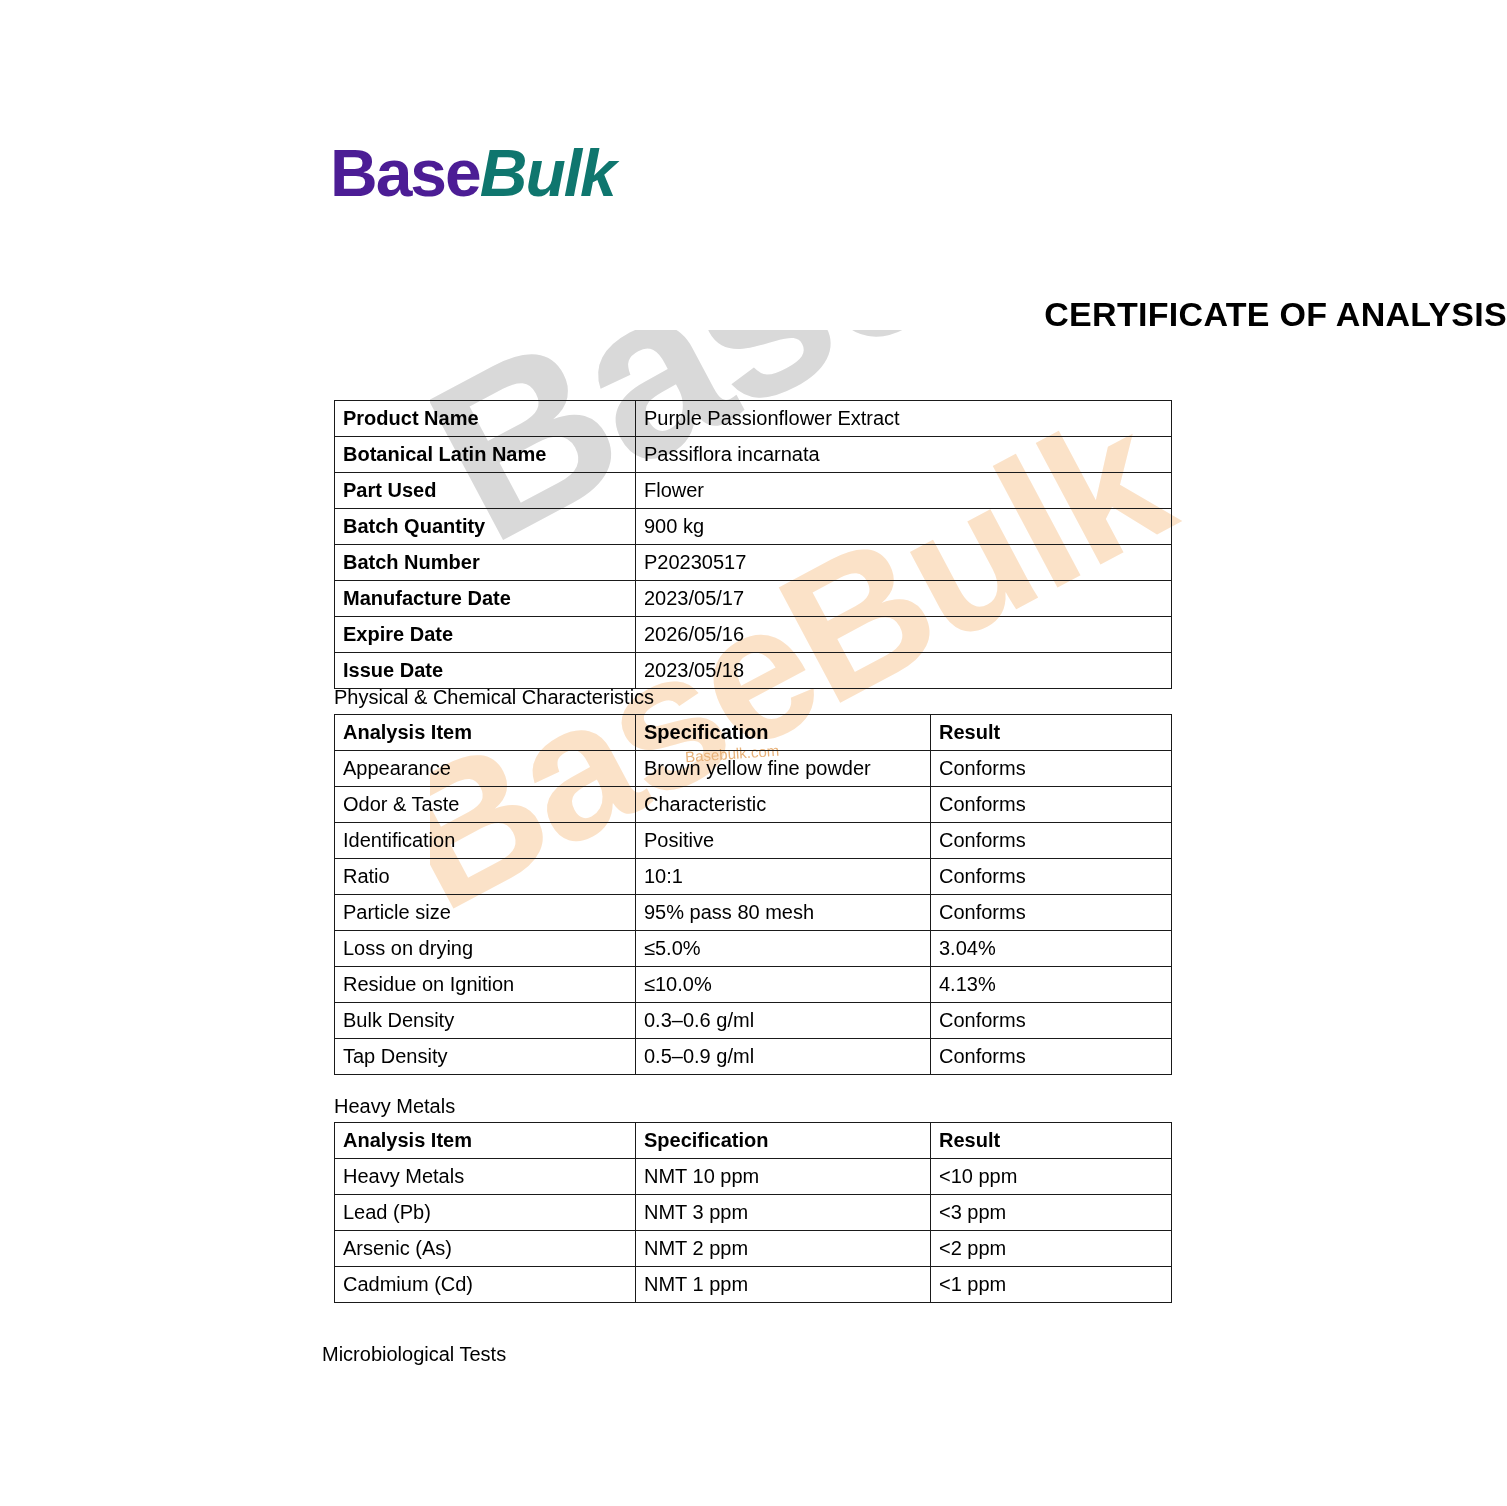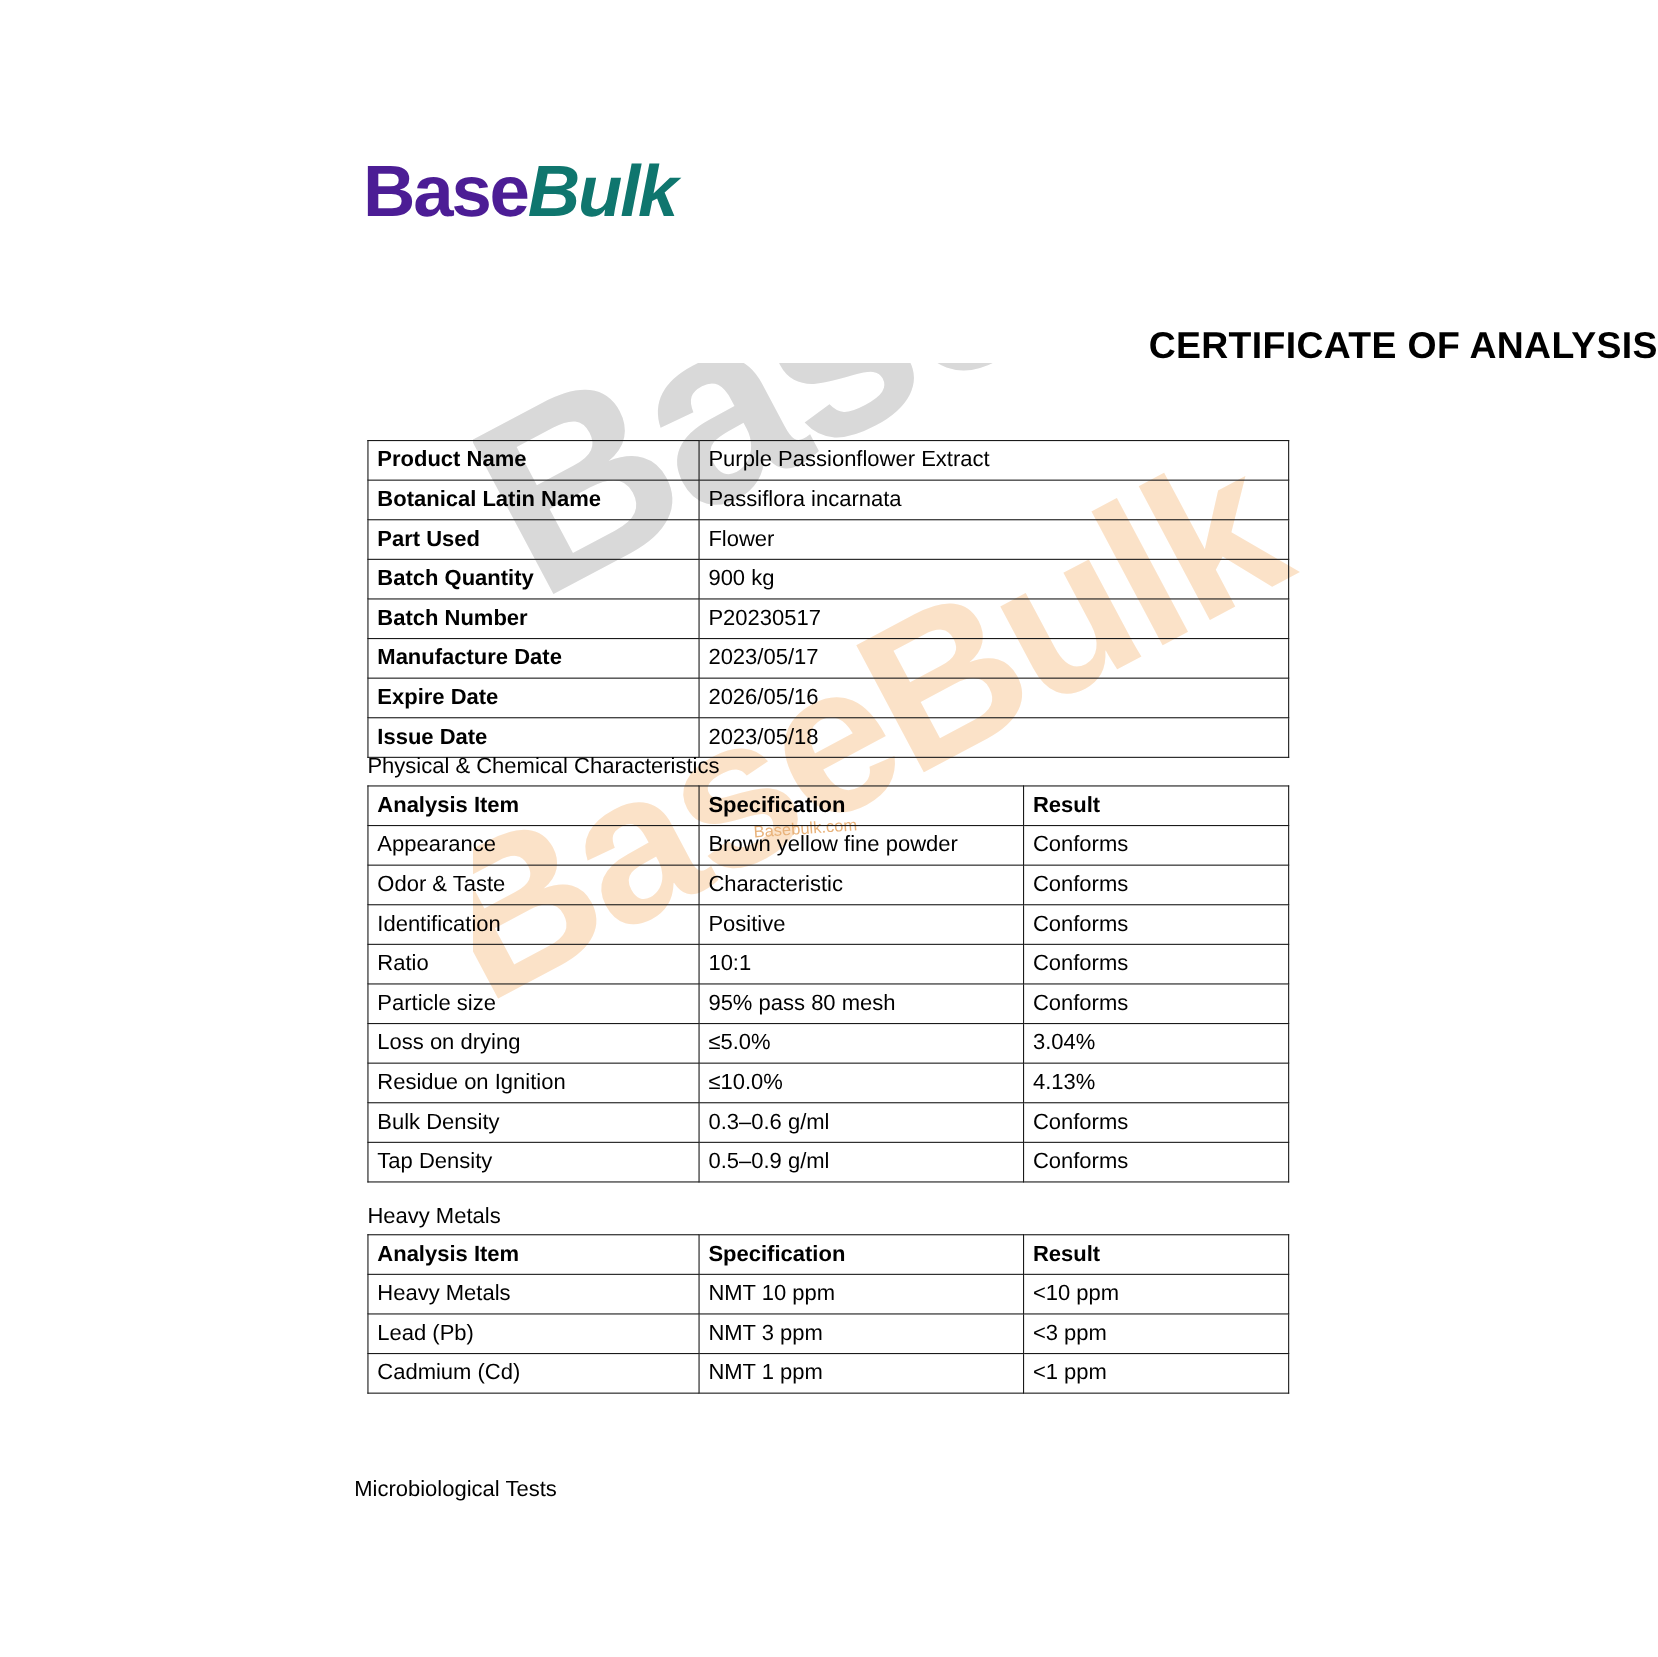--- a/index.html
+++ b/index.html
@@ -279,20 +279,25 @@
         <td class="c1">Heavy Metals</td>
         <td class="c2">NMT 10 ppm</td>
         <td>&lt;10 ppm</td>
       </tr>
       <tr>
         <td class="c1">Lead (Pb)</td>
         <td class="c2">NMT 3 ppm</td>
         <td>&lt;3 ppm</td>
       </tr>
       <tr>
+        <td class="c1">Arsenic (As)</td>
+        <td class="c2">NMT 2 ppm</td>
+        <td>&lt;2 ppm</td>
+      </tr>
+      <tr>
         <td class="c1">Cadmium (Cd)</td>
         <td class="c2">NMT 1 ppm</td>
         <td>&lt;1 ppm</td>
       </tr>
     </tbody>
   </table>
 
   <div class="section-title" id="mb-title">Microbiological Tests</div>
 
 </div>

